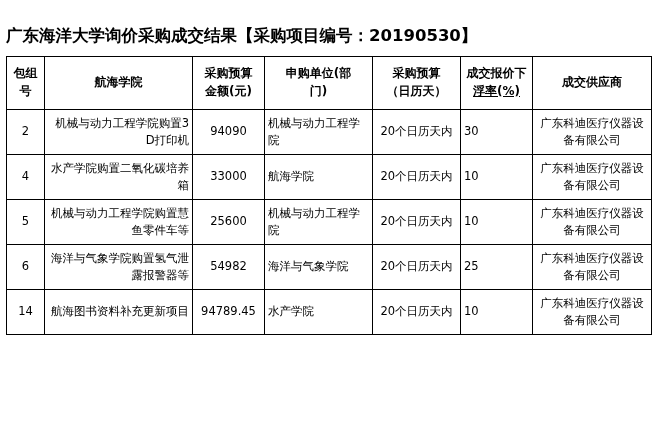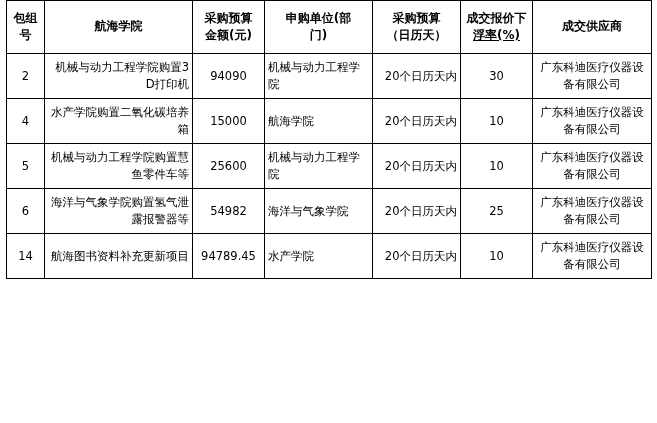--- a/index.html
+++ b/index.html
@@ -56,34 +56,35 @@
   .col-budget{ width: 72px; }
   .col-dept  { width: 108px; }
   .col-term  { width: 88px; }
   .col-rate  { width: 72px; }
   .col-sup   { width: 119px; }
 
   td.c-group { text-align: center; }
   td.c-name  { text-align: right; }
   td.c-budget{ text-align: center; }
   td.c-dept  { text-align: left; }
-  td.c-term  { text-align: right; }
-  td.c-rate  { text-align: center; }
+  td.c-term  { text-align: center; }
+  td.c-rate  { }
   td.c-sup   { text-align: center; }
 
   .row-tall td { height: 40px; }
 
   th .hdr-line { display: block; }
   .rate-unit { font-weight: bold; text-decoration: underline; }
 </style>
 </head>
 <body>
 
 <div class="page">
 
+  <div class="doc-title">广东海洋大学询价采购成交结果【采购项目编号：20190530】</div>
 
   <table class="result-table">
     <colgroup>
       <col class="col-group">
       <col class="col-name">
       <col class="col-budget">
       <col class="col-dept">
       <col class="col-term">
       <col class="col-rate">
       <col class="col-sup">
@@ -124,21 +125,21 @@
         <td class="c-name">机械与动力工程学院购置3D打印机</td>
         <td class="c-budget">94090</td>
         <td class="c-dept">机械与动力工程学院</td>
         <td class="c-term">20个日历天内</td>
         <td class="c-rate">30</td>
         <td class="c-sup">广东科迪医疗仪器设备有限公司</td>
       </tr>
       <tr class="row-tall">
         <td class="c-group">4</td>
         <td class="c-name">水产学院购置二氧化碳培养箱</td>
-        <td class="c-budget">15000</td>
+        <td class="c-budget">33000</td>
         <td class="c-dept">航海学院</td>
         <td class="c-term">20个日历天内</td>
         <td class="c-rate">10</td>
         <td class="c-sup">广东科迪医疗仪器设备有限公司</td>
       </tr>
       <tr class="row-tall">
         <td class="c-group">5</td>
         <td class="c-name">机械与动力工程学院购置慧鱼零件车等</td>
         <td class="c-budget">25600</td>
         <td class="c-dept">机械与动力工程学院</td>

